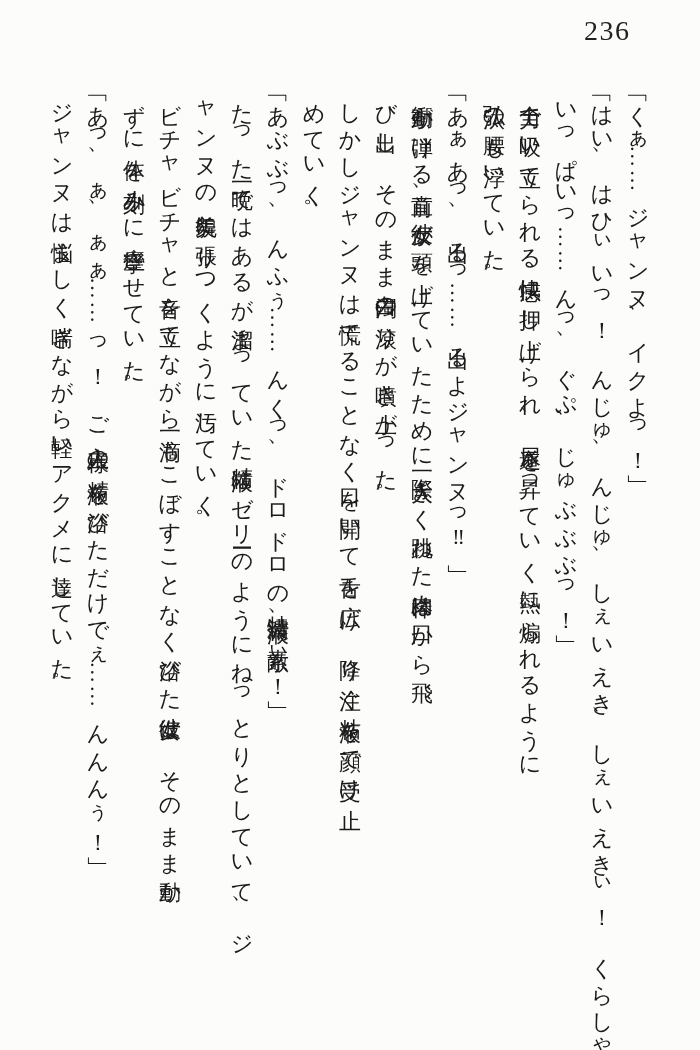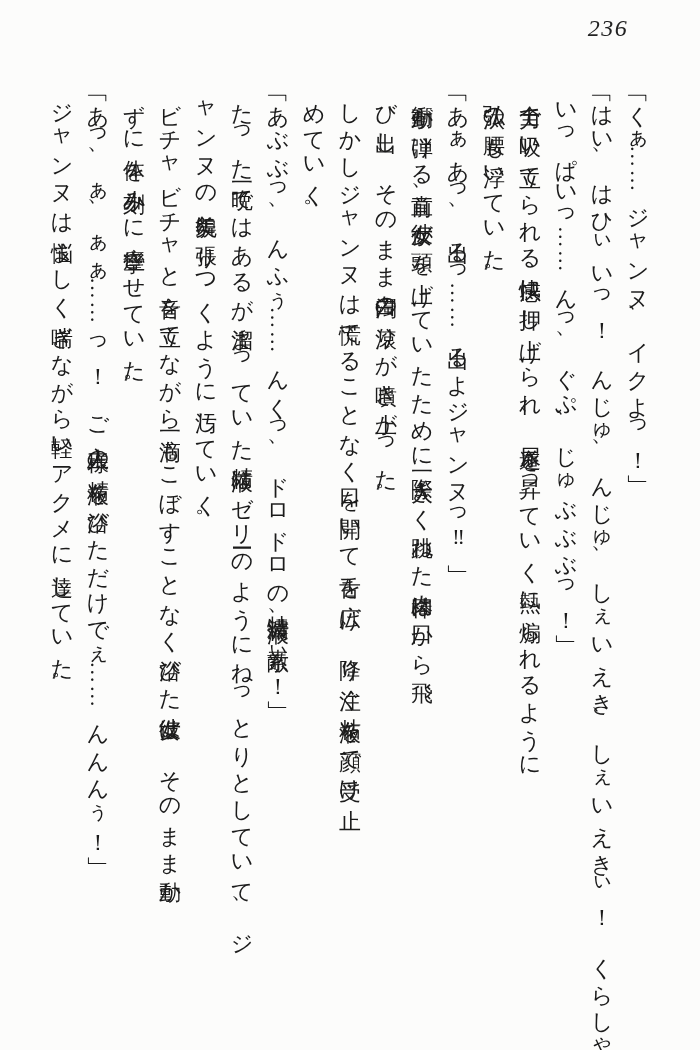--- a/index.html
+++ b/index.html
@@ -15,25 +15,24 @@
     height: 1050px;
     background: #fcfcfb;
     overflow: hidden;
     color: #1b1b1b;
   }
   .page-number {
     position: absolute;
     top: 15px;
     left: 584px;
     width: 48px;
-    text-align: center;
-    font-size: 24px;
+    text-align: left;
+    font-size: 28px;
     letter-spacing: 1.5px;
     color: #222222;
-    font-style: italic;
   }
   .text-area {
     position: absolute;
     top: 88px;
     right: 44px;
     width: 612px;
     height: 918px;
     writing-mode: vertical-rl;
     text-orientation: mixed;
   }

